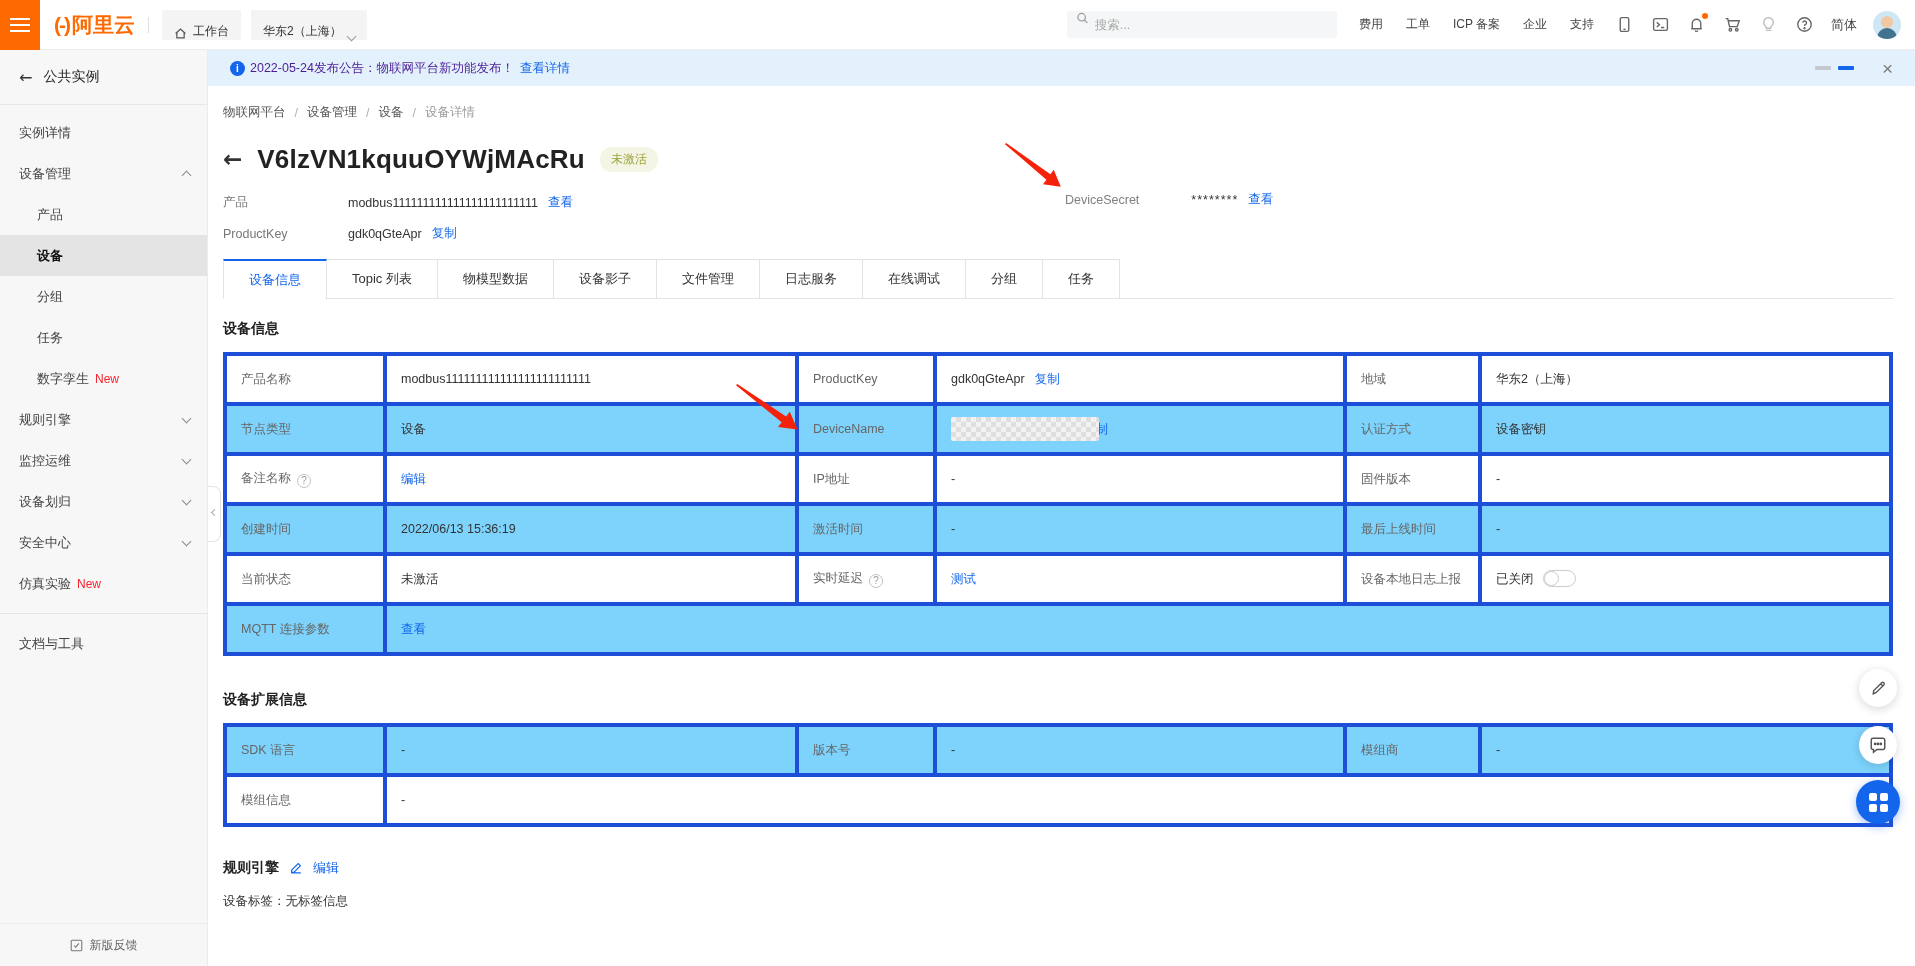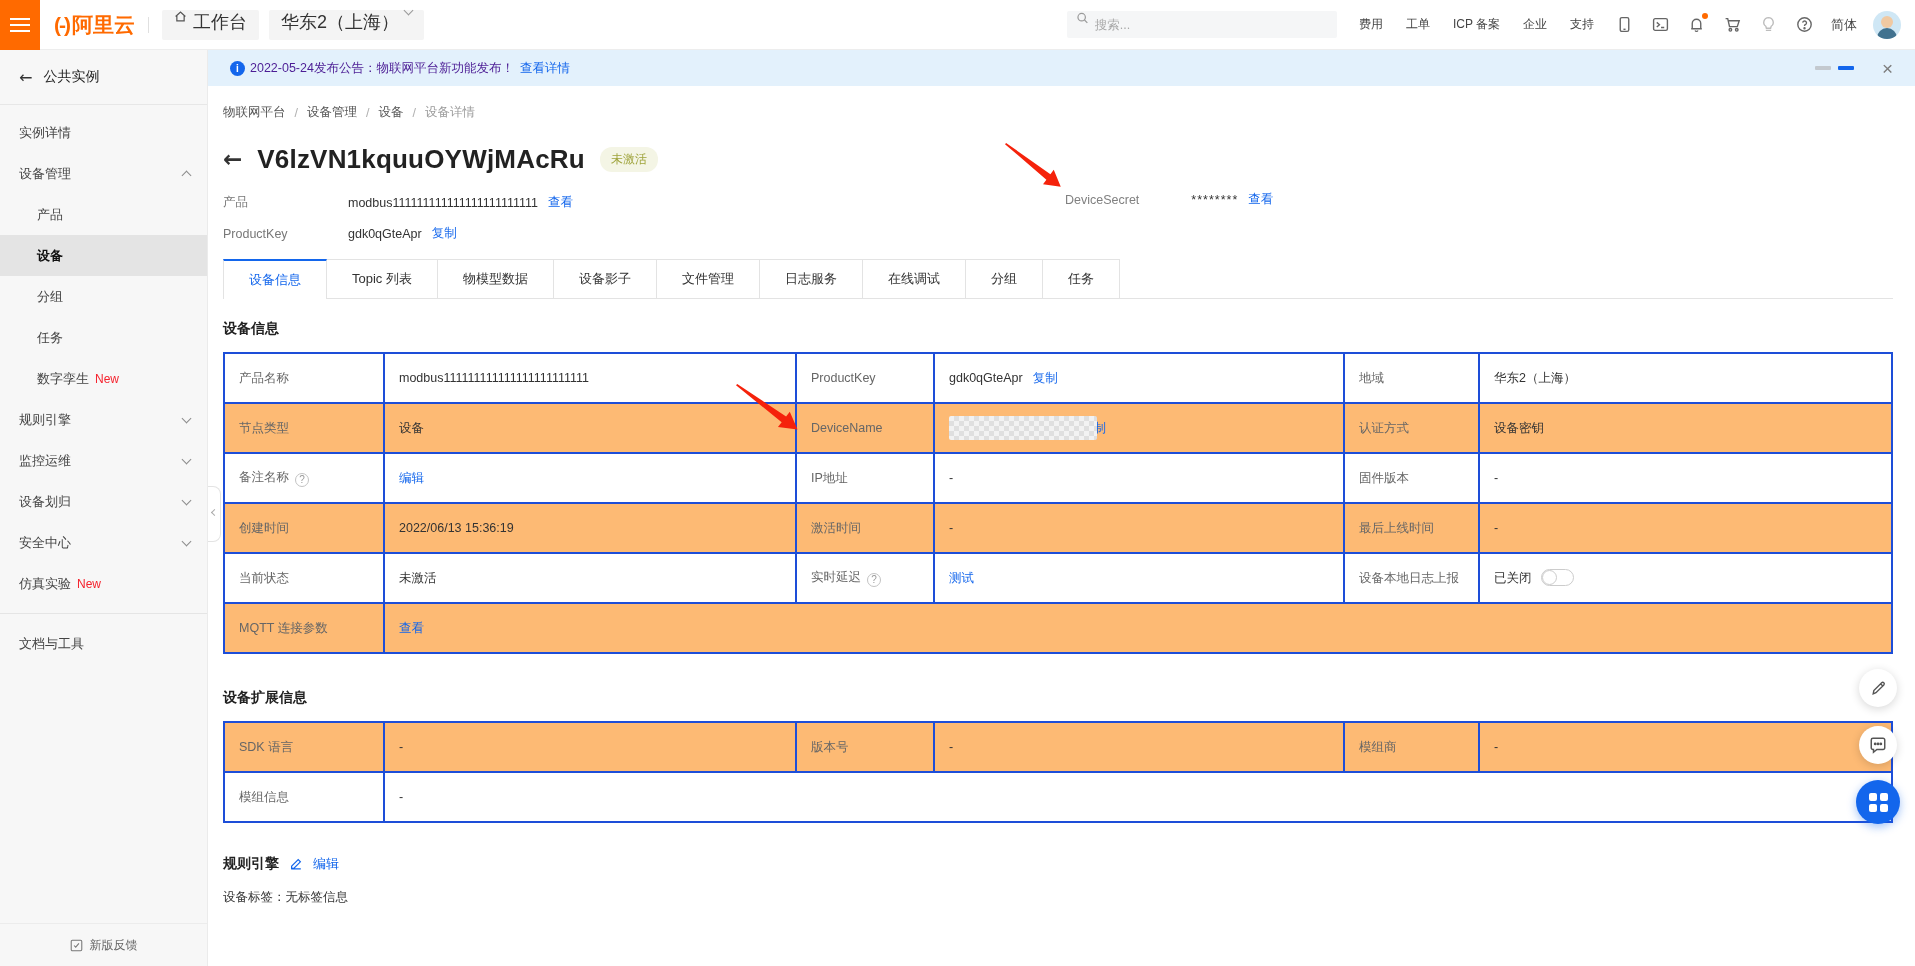--- a/index.html
+++ b/index.html
@@ -7,21 +7,21 @@
   body{position:relative;overflow:hidden;background:#fff;font-family:"Liberation Sans","DejaVu Sans",sans-serif;color:#333}
   a{text-decoration:none;cursor:pointer}
   .lnk{color:#1366ec;font-size:12.5px;cursor:pointer}
   
   .header{position:absolute;left:0;top:0;right:0;height:50px;background:#fff;border-bottom:1px solid #ededed;display:flex;align-items:center;z-index:30}
   .hamburger{width:40px;height:50px;background:#ff6a00;display:flex;flex-direction:column;justify-content:center;align-items:center;gap:4px;cursor:pointer;flex:none}
   .hamburger i{display:block;width:20px;height:2px;background:#fff}
   .logo{margin-left:14px;display:flex;align-items:baseline;color:#ff6a00;font-weight:bold;font-size:21px;white-space:nowrap;cursor:pointer}
   .logo .mark{font-weight:800;letter-spacing:-2px;margin-right:3px}
   .vdiv{width:1px;height:16px;background:#e0e0e0;margin:0 13px}
-  .hbtn{height:30px;background:#f4f4f4;border-radius:2px;padding:0 12px;font-size:18px;color:#333;display:flex;align-items:flex-start;gap:6px;margin-right:10px;cursor:pointer;white-space:nowrap}
+  .hbtn{height:30px;background:#f4f4f4;border-radius:2px;padding:0 12px;font-size:12px;color:#333;display:flex;align-items:flex-end;gap:6px;margin-right:10px;cursor:pointer;white-space:nowrap}
   .spacer{flex:1}
   .search{width:270px;height:27px;background:#f5f6f7;border-radius:2px;display:flex;padding:0 9px;margin-right:22px}
   .search input{border:none;outline:none;background:transparent;font-size:12.5px;color:#333;width:100%;margin-left:6px;font-family:inherit}
   .search input::placeholder{color:#a8a8a8}
   .hmenu{display:flex;align-items:center;gap:23px;font-size:12px;color:#444;margin-right:22px}
   .hmenu span{cursor:pointer;white-space:nowrap}
   .hicons{display:flex;align-items:center;gap:19px;margin-right:18px}
   .hicon{position:relative;display:flex;cursor:pointer}
   .dot{position:absolute;right:-3px;top:-3px;width:6px;height:6px;border-radius:50%;background:#ff6a00}
   .lang{font-size:13px;color:#444;margin-right:16px;cursor:pointer;white-space:nowrap}
@@ -74,24 +74,24 @@
   .tabs{margin-top:17px;display:flex;border-bottom:1px solid #e3e3e3;height:40px}
   .tab{padding:0 25px;display:flex;align-items:center;font-size:13px;color:#333;background:#fff;border-top:1px solid #e3e3e3;border-right:1px solid #e3e3e3;cursor:pointer;position:relative;white-space:nowrap}
   .tab:first-child{border-left:1px solid #e3e3e3}
   .tab.active{border-top:2px solid #1366ec;color:#1366ec}
   .tab.active::after{content:'';position:absolute;left:0;right:0;bottom:-1px;height:1px;background:#fff}
   .sec-title{font-size:14px;font-weight:bold;color:#222}
   .sec-title.t1{margin-top:21px}
   .sec-title.t2{margin-top:35px}
   
   table.info{width:100%;border-collapse:collapse;table-layout:fixed;margin-top:14px}
-  table.info td{border:2px solid #1d4ed8;height:50px;padding:0 14px;font-size:12.5px;vertical-align:middle}
+  table.info td{border:4px solid #1d4ed8;height:50px;padding:0 14px;font-size:12.5px;vertical-align:middle}
   td.tl{color:#666}
   td.tv{color:#333}
-  tr.alt{background:#fdba74}
+  tr.alt{background:#7dd3fc}
   .qicon{display:inline-block;width:14px;height:14px;line-height:12px;border:1px solid #c3c3c3;border-radius:50%;color:#999;font-size:10px;text-align:center;margin-left:6px;vertical-align:-2px;cursor:pointer}
   .toggle{display:inline-block;width:33px;height:17px;border:1px solid #ccc;border-radius:9px;background:#fff;position:relative;vertical-align:-4px;margin-left:9px;cursor:pointer}
   .toggle .knob{position:absolute;left:0;top:0;width:15px;height:15px;border-radius:50%;background:#fff;border:1px solid #ccc}
   .masked-wrap{position:relative;display:inline-block;width:170px;height:24px;vertical-align:middle}
   .masked-wrap .lnk{position:absolute;left:132px;top:4px}
   .mosaic{position:absolute;left:0;top:0;width:148px;height:24px;border-radius:2px;background:repeating-conic-gradient(#dfdfdf 0% 25%,#f2f2f2 0% 50%);background-size:10px 10px}
   
   .tag-head{margin-top:32px;display:flex;align-items:center;gap:10px}
   .tag-head .lnk{font-size:13px}
   .tag-line{margin-top:16px;font-size:12.5px;color:#333}

